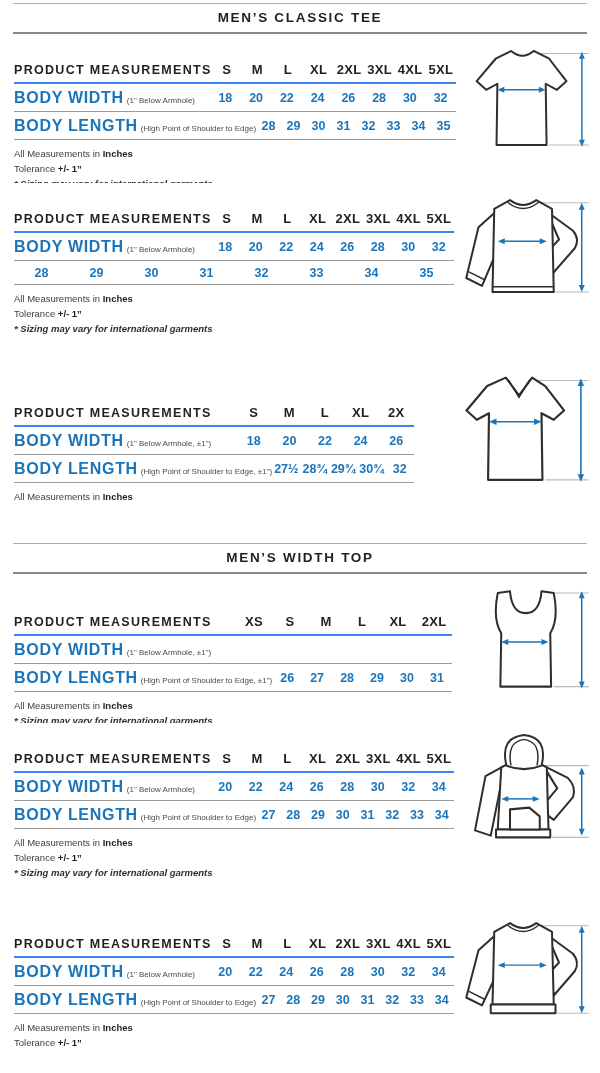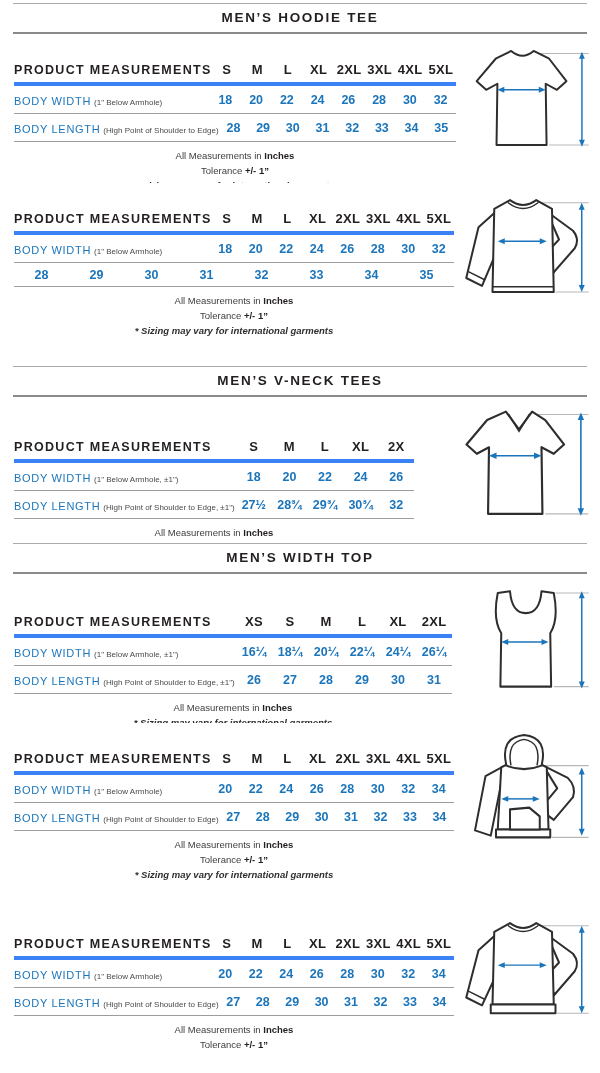--- a/index.html
+++ b/index.html
@@ -21,51 +21,51 @@
   .r2{border-top:2px solid #8a8a8a;}
   .stitle{
     margin:0;text-align:center;font-size:13.5px;font-weight:bold;
     letter-spacing:1.7px;padding:6px 0 7px 0;
   }
   .content{display:flex;padding:0 6px 0 14px;}
   .table{box-sizing:border-box;}
   .cols-8{width:444px;margin-top:28px;}
   .cols-5{width:400px;margin-top:42px;}
   .cols-6{width:438px;margin-top:40px;}
-  .thead{display:flex;align-items:flex-end;border-bottom:4px solid #3b82f6;padding-bottom:5px;}
+  .thead{display:flex;align-items:flex-end;border-bottom:2px solid #3b82f6;padding-bottom:5px;}
   .plabel{flex:0 0 196px;font-weight:bold;font-size:12.5px;letter-spacing:1.3px;white-space:nowrap;}
   .cols-5 .plabel,.cols-6 .plabel{flex:0 0 222px;}
   .cells{flex:1;display:flex;}
   .cell{flex:1;text-align:center;}
   .szh{font-weight:bold;font-size:13px;letter-spacing:.3px;}
   .trow{display:flex;align-items:center;border-bottom:1.5px solid #9c9c9c;padding:5px 0 4px 0;}
   .rlabel{flex:0 0 196px;white-space:nowrap;}
   .cols-5 .rlabel,.cols-6 .rlabel{flex:0 0 222px;}
-  .rl{color:#1b75bb;font-size:11px;font-weight:normal;letter-spacing:.7px;}
+  .rl{color:#1b75bb;font-size:16px;font-weight:bold;letter-spacing:.7px;}
   .rn{font-size:8px;color:#4a4a4a;margin-left:3px;}
   .val{color:#1b75bb;font-weight:bold;font-size:12.5px;}
   .notes{margin-top:8px;font-size:9.5px;color:#3d3d3d;}
-  .nline{margin-bottom:4px;text-align:center;}
+  .nline{margin-bottom:4px;}
   .nline .b{font-weight:bold;color:#231f20;}
   .nline .i{font-style:italic;font-weight:bold;color:#2e2e2e;margin-top:14px;}
   .art{margin-left:auto;margin-top:4px;flex:0 0 auto;}
   
   .g{fill:#ffffff;stroke:#2e2e2e;stroke-width:2.3;stroke-linejoin:round;stroke-linecap:round;}
   .tl{fill:none;stroke:#2e2e2e;stroke-width:1.7;stroke-linecap:round;}
   .aw line{stroke:#1b75bb;stroke-width:1.7;}
   .aw polygon{fill:#1b75bb;}
   .ext{stroke:#b8b8b8;stroke-width:1.2;}
 </style>
 </head>
 <body>
 
 <section class="sec">
   <header class="tbar">
     <div class="rule r1"></div>
-    <h2 class="stitle">MEN’S HOODIE TEE</h2>
+    <h2 class="stitle">MEN’S CLASSIC TEE</h2>
     <div class="rule r2"></div>
   </header>
   <div class="content">
     <div class="table cols-8">
       <div class="thead">
         <span class="plabel">PRODUCT MEASUREMENTS</span>
         <div class="cells">
             <span class="cell szh">S</span>
             <span class="cell szh">M</span>
             <span class="cell szh">L</span>
@@ -209,25 +209,20 @@
           <line x1="146" y1="18" x2="146" y2="108"></line>
           <polygon points="146,12 142.6,20 149.4,20"></polygon>
           <polygon points="146,114 142.6,106 149.4,106"></polygon>
         </g>
       </svg>
     </div>
   </div>
 </section>
 
 <section class="sec">
-  <header class="tbar">
-    <div class="rule r1"></div>
-    <h2 class="stitle">MEN’S V-NECK TEES</h2>
-    <div class="rule r2"></div>
-  </header>
   <div class="content">
     <div class="table cols-5">
       <div class="thead">
         <span class="plabel">PRODUCT MEASUREMENTS</span>
         <div class="cells">
             <span class="cell szh">S</span>
             <span class="cell szh">M</span>
             <span class="cell szh">L</span>
             <span class="cell szh">XL</span>
             <span class="cell szh">2X</span>
@@ -300,28 +295,20 @@
             <span class="cell szh">M</span>
             <span class="cell szh">L</span>
             <span class="cell szh">XL</span>
             <span class="cell szh">2XL</span>
           </div>
       </div>
       <div>
 
           <div class="trow">
             <span class="rlabel"><b class="rl">BODY WIDTH</b><span class="rn">(1" Below Armhole, ±1")</span></span>
-            <div class="cells">
-              <span class="cell val">16¼</span>
-              <span class="cell val">18¼</span>
-              <span class="cell val">20¼</span>
-              <span class="cell val">22¼</span>
-              <span class="cell val">24¼</span>
-              <span class="cell val">26¼</span>
-            </div>
           </div>
 
           <div class="trow">
             <span class="rlabel"><b class="rl">BODY LENGTH</b><span class="rn">(High Point of Shoulder to Edge, ±1")</span></span>
             <div class="cells">
               <span class="cell val">26</span>
               <span class="cell val">27</span>
               <span class="cell val">28</span>
               <span class="cell val">29</span>
               <span class="cell val">30</span>

